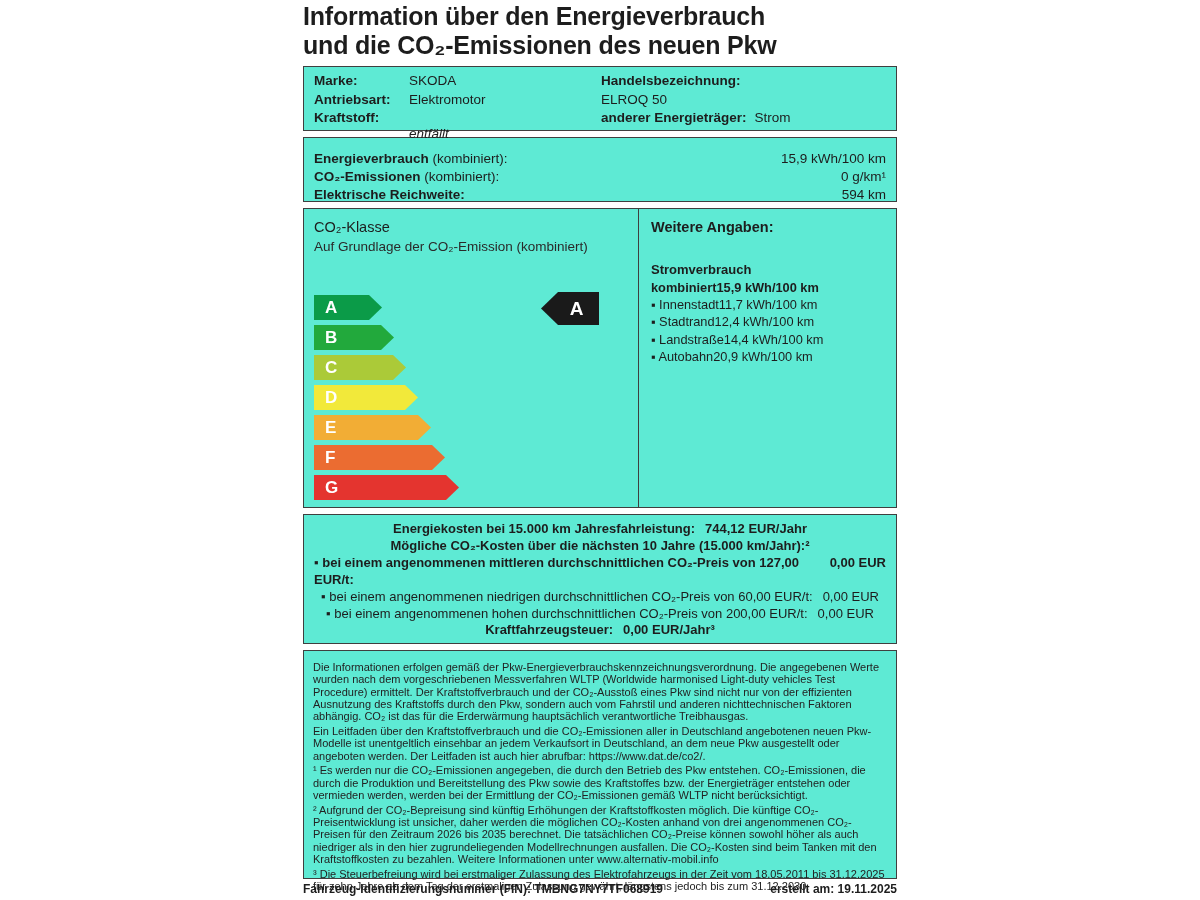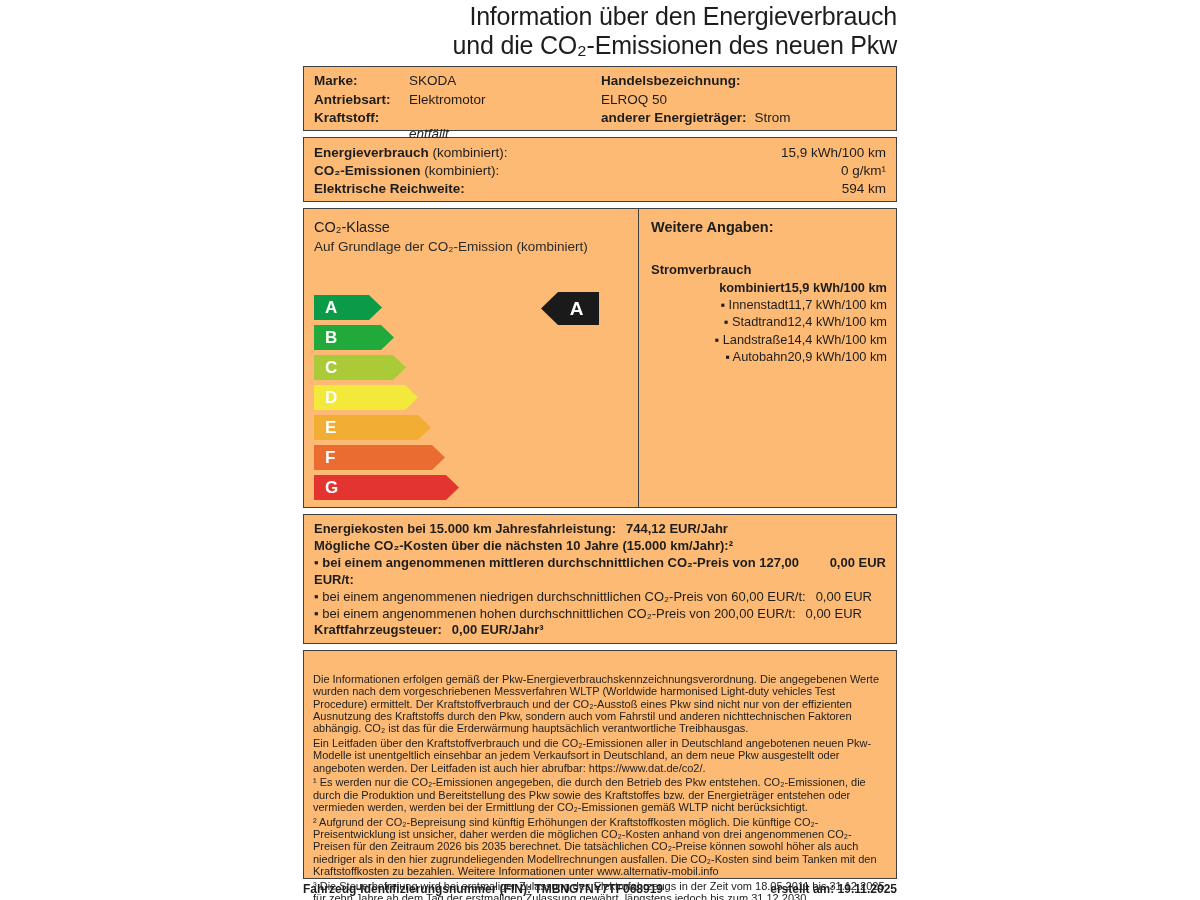--- a/index.html
+++ b/index.html
@@ -5,36 +5,36 @@
   * { margin:0; padding:0; box-sizing:border-box; }
   html,body { background:#ffffff; }
   body {
     width:1200px; height:900px;
     font-family:"Liberation Sans", sans-serif;
     color:#1d1d1d;
     position:relative;
     overflow:hidden;
   }
   .page { position:absolute; left:303px; top:0; width:594px; }
-  .title { font-size:25px; font-weight:400; line-height:29px; letter-spacing:-0.2px; padding-top:2px;text-align:right; }
+  .title { font-size:25px; font-weight:700; line-height:29px; letter-spacing:-0.2px; padding-top:2px; }
   .box {
     border:1.5px solid #3f3f3f;
     margin-top:6px;
-    background:#fdba74;
+    background:#5eead4;
   }
   
   .box-vehicle { height:65px; padding:5px 10px; font-size:13.5px; display:flex; }
   .veh-col-left { width:287px; }
   .veh-col-right { flex:1;text-align:center; }
   .veh-row { display:flex; line-height:18.5px; }
   .veh-row .lbl { font-weight:700; width:95px; }
   .veh-col-right .veh-row .lbl { width:auto; margin-right:8px; }
   .italic { font-style:italic;margin-top:16px; }
   
-  .box-consumption { height:65px; padding:6px 10px; font-size:13.5px; }
+  .box-consumption { height:65px; padding:12px 10px; font-size:13.5px; }
   .cons-row { display:flex; justify-content:space-between; line-height:17.8px; }
   .cons-row .b { font-weight:700; }
   
   .box-co2 { height:300px; display:flex; position:relative; }
   .co2-left { width:334px; padding:8px 10px; position:relative; }
   .co2-heading { font-size:14.5px; font-weight:400; line-height:20px; }
   .co2-subheading { font-size:13.5px; line-height:19px; color:#2a2a2a; }
   .scale { position:absolute; left:10px; top:86px; }
   .class-arrow {
     height:25px; margin-bottom:5px;
@@ -46,30 +46,30 @@
     position:absolute; left:237px; top:83px;
     width:58px; height:33px;
     background:#1a1a1a; color:#fff;
     font-weight:700; font-size:19px; line-height:33px;
     text-align:center; padding-left:13px;
     clip-path: polygon(0 50%, 17px 0, 100% 0, 100% 100%, 17px 100%);
   }
   .co2-right { flex:1; border-left:1.5px solid #3f3f3f; padding:8px 9px 8px 12px; }
   .wa-heading { font-size:14.5px; font-weight:700; line-height:20px; margin-bottom:24px; }
   .wa-sub { font-size:13px; font-weight:700; line-height:17.5px; }
-  .wa-row { display:flex; justify-content:flex-end; font-size:12.8px; line-height:17.4px; }
+  .wa-row { display:flex; justify-content:flex-start; font-size:12.8px; line-height:17.4px; }
   .wa-row.bold { font-weight:700; }
   .wa-row .val { white-space:nowrap; }
   
   .box-costs { height:130px; padding:6px 10px; font-size:13px; }
-  .cost-row { display:flex; justify-content:flex-start; line-height:16.9px; }
+  .cost-row { display:flex; justify-content:center; line-height:16.9px; }
   .cost-row.bold { font-weight:700; }
   .cost-row .val { white-space:nowrap; margin-left:10px; }
   
-  .box-notes { height:229px; padding:22px 9px; font-size:11px; line-height:12.3px; color:#222; }
+  .box-notes { height:229px; padding:10px 9px; font-size:11px; line-height:12.3px; color:#222; }
   .box-notes p { margin:0 0 2.5px 0; }
   
   .footer { display:flex; justify-content:space-between; font-size:12px; margin-top:3px; color:#1d1d1d;font-weight:bold; }
 </style>
 </head>
 <body>
 
 <div class="page">
 
   <div class="title">

